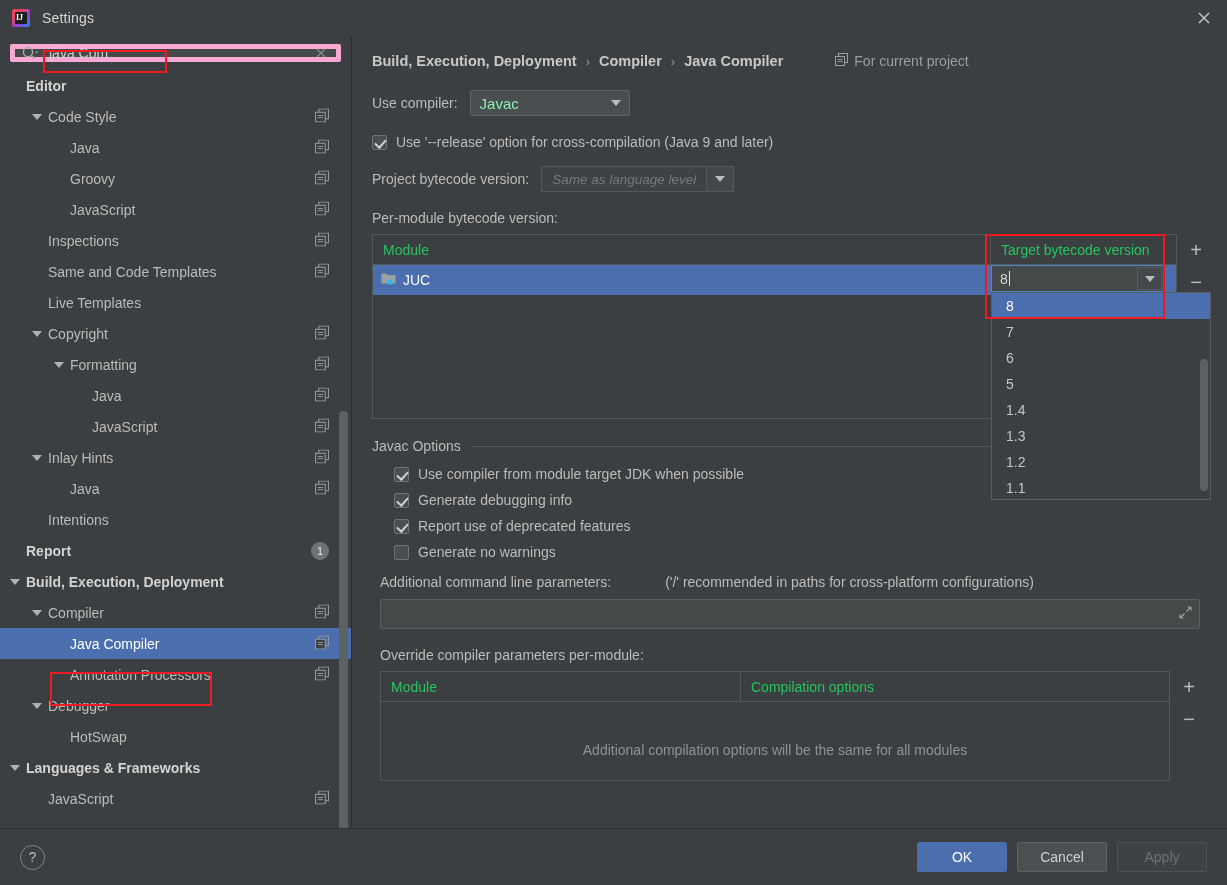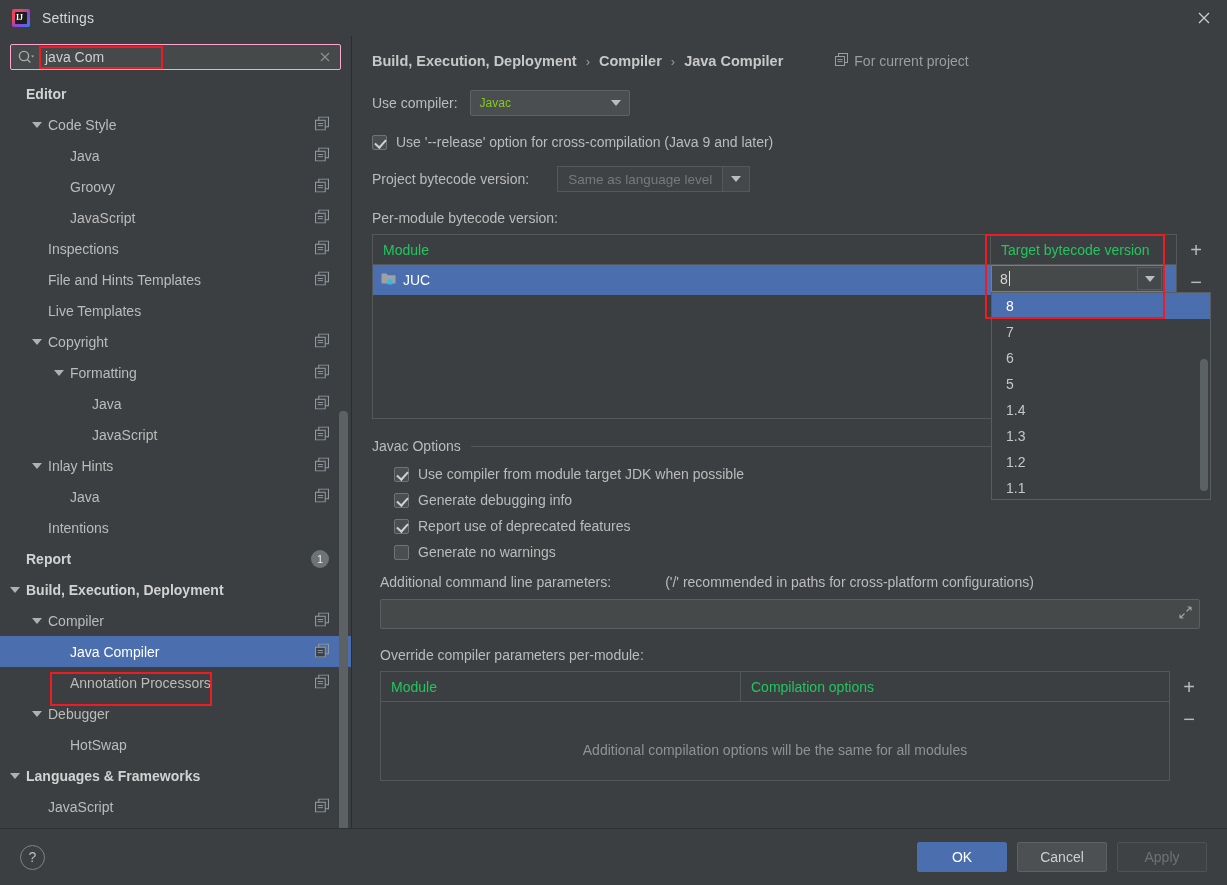--- a/index.html
+++ b/index.html
@@ -57,22 +57,22 @@
   
   .sidebar {
     width: 352px; flex: 0 0 352px;
     background: #3c3f41;
     border-right: 1px solid #2b2d2e;
     position: relative;
     display: flex; flex-direction: column;
   }
   .search-wrap { padding: 8px 10px 6px 10px; }
   .search-box {
-    height: 26px; background: #45494a;
-    border: 1px solid #f9a8d4; border-radius: 2px;
+    height: 18px; background: #45494a;
+    border: 5px solid #f9a8d4; border-radius: 2px;
     display: flex; align-items: center; position: relative;
     padding: 0 6px;
   }
   .search-icon { flex: 0 0 auto; display:flex; align-items:center; margin-right: 2px;}
   .search-val-holder { position: relative; flex: 1 1 auto; height: 100%; display: flex; align-items: center;}
   .search-value {
     font-size: 14px; color: #cfcfcf; padding-left: 8px;
     position: relative; z-index: 2;
   }
   .redbox-search {
@@ -142,21 +142,21 @@
 
   .row { display: flex; align-items: center; }
   .lbl { font-size: 14px; color: #bbbbbb; }
 
   .combo {
     height: 26px; background: #4a4e50;
     border: 1px solid #5e6264; border-radius: 2px;
     display: inline-flex; align-items: center;
     padding: 0 0 0 9px; cursor: pointer; position: relative;
   }
-  .combo .cval { font-size: 12px; color: #84cc16; }
+  .combo .cval { font-size: 15px; color: #86efac; }
   .combo .carrow {
     width: 26px; display:flex; align-items:center; justify-content:center;
     margin-left: auto;
   }
   .tri-down {
     width:0;height:0;border-left:5px solid transparent;border-right:5px solid transparent;
     border-top:6px solid #b9bdbf;
   }
 
   .split-combo { display:inline-flex; align-items:stretch; }
@@ -372,21 +372,21 @@
           <span class="tw"></span>
           <span class="tree-label">Inspections</span>
           <span class="copy-icon"><svg width="14" height="14" viewBox="0 0 13 13">
               <rect x="3.5" y="0.5" width="9" height="9" fill="none" stroke="#9298a0"></rect>
               <rect x="0.5" y="3.5" width="9" height="9" fill="#3c3f41" stroke="#9298a0"></rect>
               <path d="M2.5 6.5 h5 M2.5 8.5 h5" stroke="#9298a0" stroke-width="0.9"></path>
             </svg></span>
         </div>
         <div class="tree-row" style="padding-left: 30px;">
           <span class="tw"></span>
-          <span class="tree-label">File and Hints Templates</span>
+          <span class="tree-label">Same and Code Templates</span>
           <span class="copy-icon"><svg width="14" height="14" viewBox="0 0 13 13">
               <rect x="3.5" y="0.5" width="9" height="9" fill="none" stroke="#9298a0"></rect>
               <rect x="0.5" y="3.5" width="9" height="9" fill="#3c3f41" stroke="#9298a0"></rect>
               <path d="M2.5 6.5 h5 M2.5 8.5 h5" stroke="#9298a0" stroke-width="0.9"></path>
             </svg></span>
         </div>
         <div class="tree-row" style="padding-left: 30px;">
           <span class="tw"></span>
           <span class="tree-label">Live Templates</span>
         </div>
@@ -555,21 +555,21 @@
       </span>
     </div>
 
     <div class="chkrow" style="margin-top:18px;">
       <span class="chk on"></span>
       <span class="ctext">Use '--release' option for cross-compilation (Java 9 and later)</span>
     </div>
 
     <div class="row" style="margin-top:16px;">
       <span class="lbl">Project bytecode version:</span>
-      <span class="split-combo" style="margin-left:28px;">
+      <span class="split-combo" style="margin-left:12px;font-style:italic;">
         <span class="sc-text">Same as language level</span>
         <span class="sc-btn">
             <span class="tri-down"></span>
           </span>
       </span>
     </div>
 
     <div class="lbl" style="margin-top:18px;">Per-module bytecode version:</div>
 
     <div style="position:relative;margin-top:8px;">

